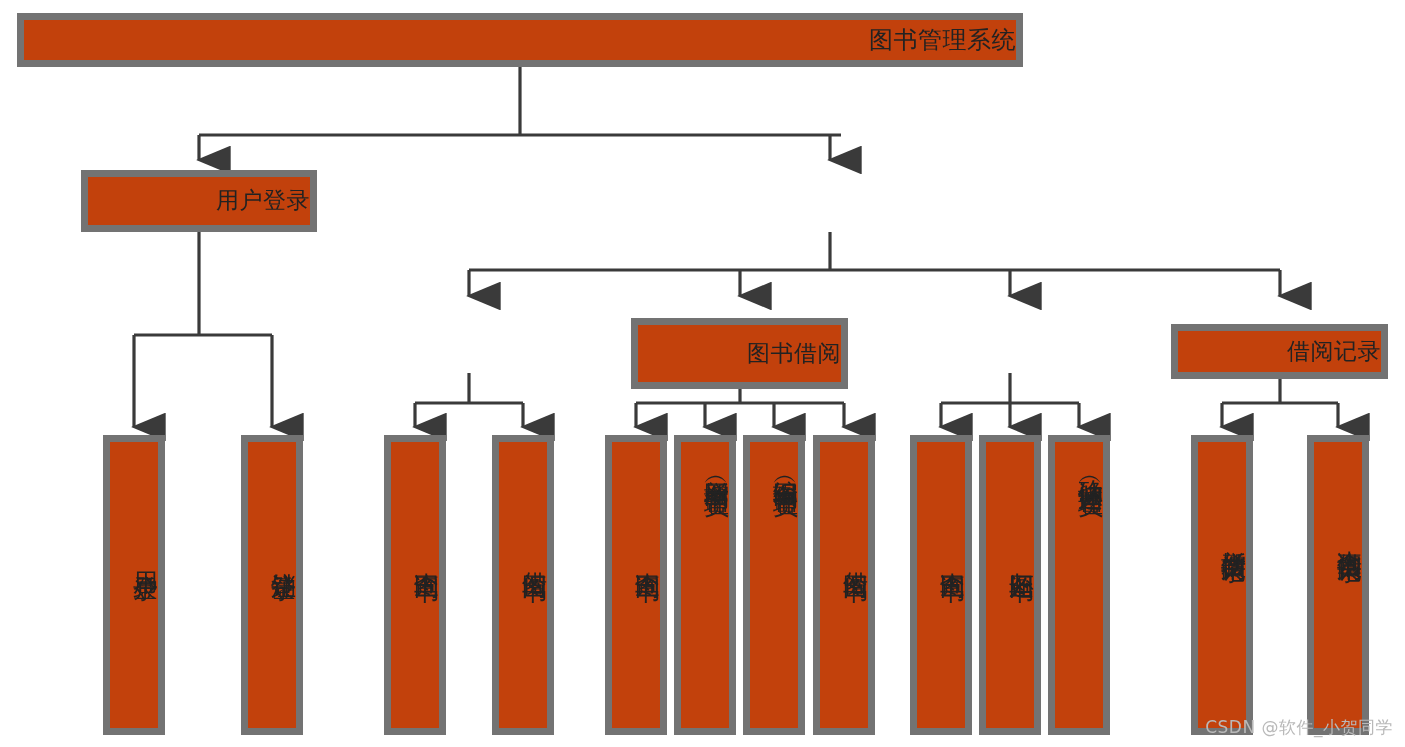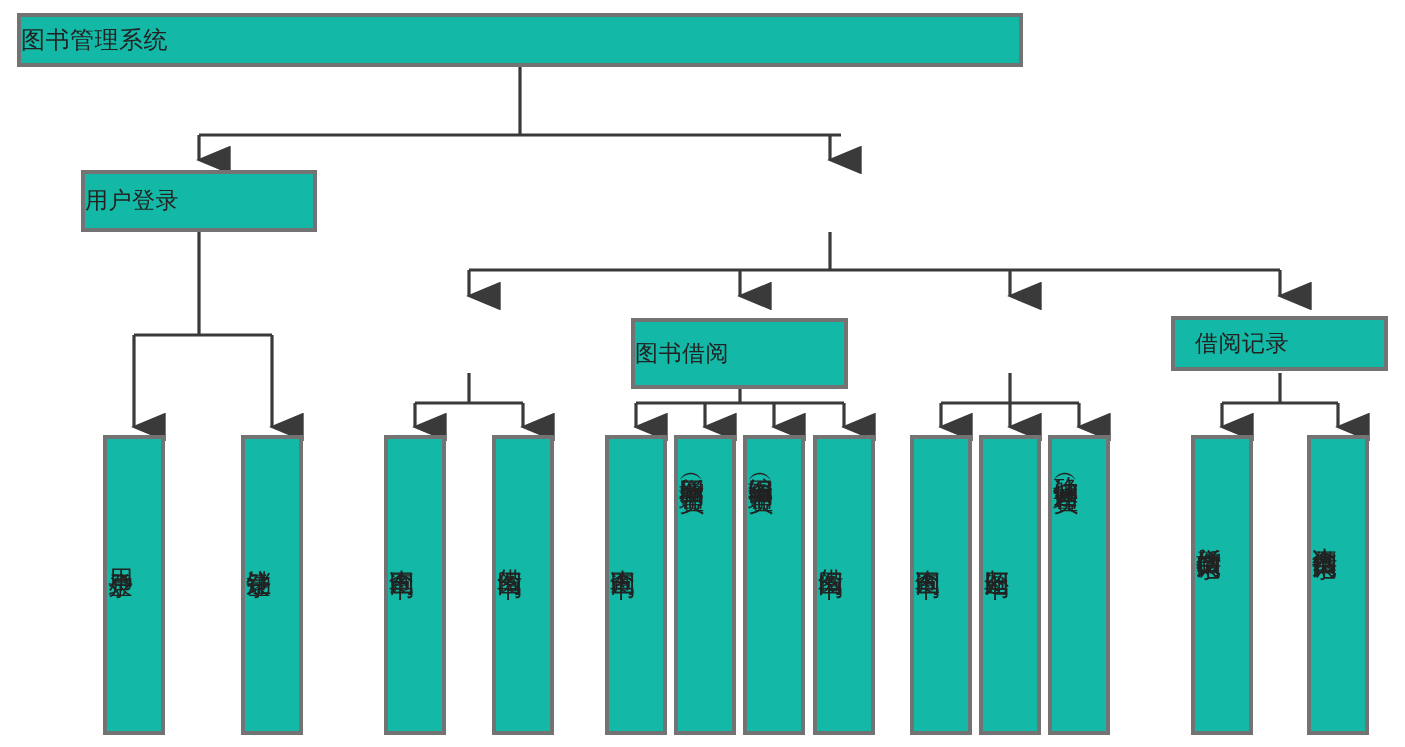--- a/index.html
+++ b/index.html
@@ -20,25 +20,25 @@
   #wires {
     position: absolute;
     left: 0;
     top: 0;
     width: 1405px;
     height: 747px;
   }
   .node {
     position: absolute;
     box-sizing: border-box;
-    background: #14b8a6;
-    border: 4px solid #737373;
+    background: #c2410c;
+    border: 7px solid #737373;
     display: flex;
     align-items: center;
-    justify-content: flex-start;
+    justify-content: flex-end;
     color: #222222;
   }
   .node .label {
     display: block;
     text-align: center;
     line-height: 1.18;
     letter-spacing: 0.5px;
   }
   .node.horiz .label {
     font-size: 23px;
@@ -137,21 +137,21 @@
     <span class="label">图书管理系统</span>
   </div>
 
   <div class="node horiz" style="left:81px; top:170px; width:236px; height:62px;">
     <span class="label">用户登录</span>
   </div>
 
   <div class="node horiz" style="left:631px; top:318px; width:217px; height:71px;">
     <span class="label">图书借阅</span>
   </div>
-  <div class="node horiz" style="left:1171px; top:316px; width:217px; height:55px;padding-left:20px;">
+  <div class="node horiz" style="left:1171px; top:324px; width:217px; height:55px;padding-left:20px;">
     <span class="label">借阅记录</span>
   </div>
 
   <div class="node leaf short" style="left:103px; top:435px; width:62px; height:300px;">
     <span class="label">用户登录</span>
   </div>
   <div class="node leaf short" style="left:241px; top:435px; width:62px; height:300px;">
     <span class="label">注销登录</span>
   </div>
 
@@ -185,14 +185,15 @@
     <span class="label">确认归还（管理员）</span>
   </div>
 
   <div class="node leaf mid" style="left:1191px; top:435px; width:62px; height:300px;">
     <span class="label">新增借阅记录</span>
   </div>
   <div class="node leaf mid" style="left:1307px; top:435px; width:62px; height:300px;">
     <span class="label">查询借阅记录</span>
   </div>
 
+  <div id="watermark">CSDN @软件_小贺同学</div>
 
 </div>
 
 </body></html>

